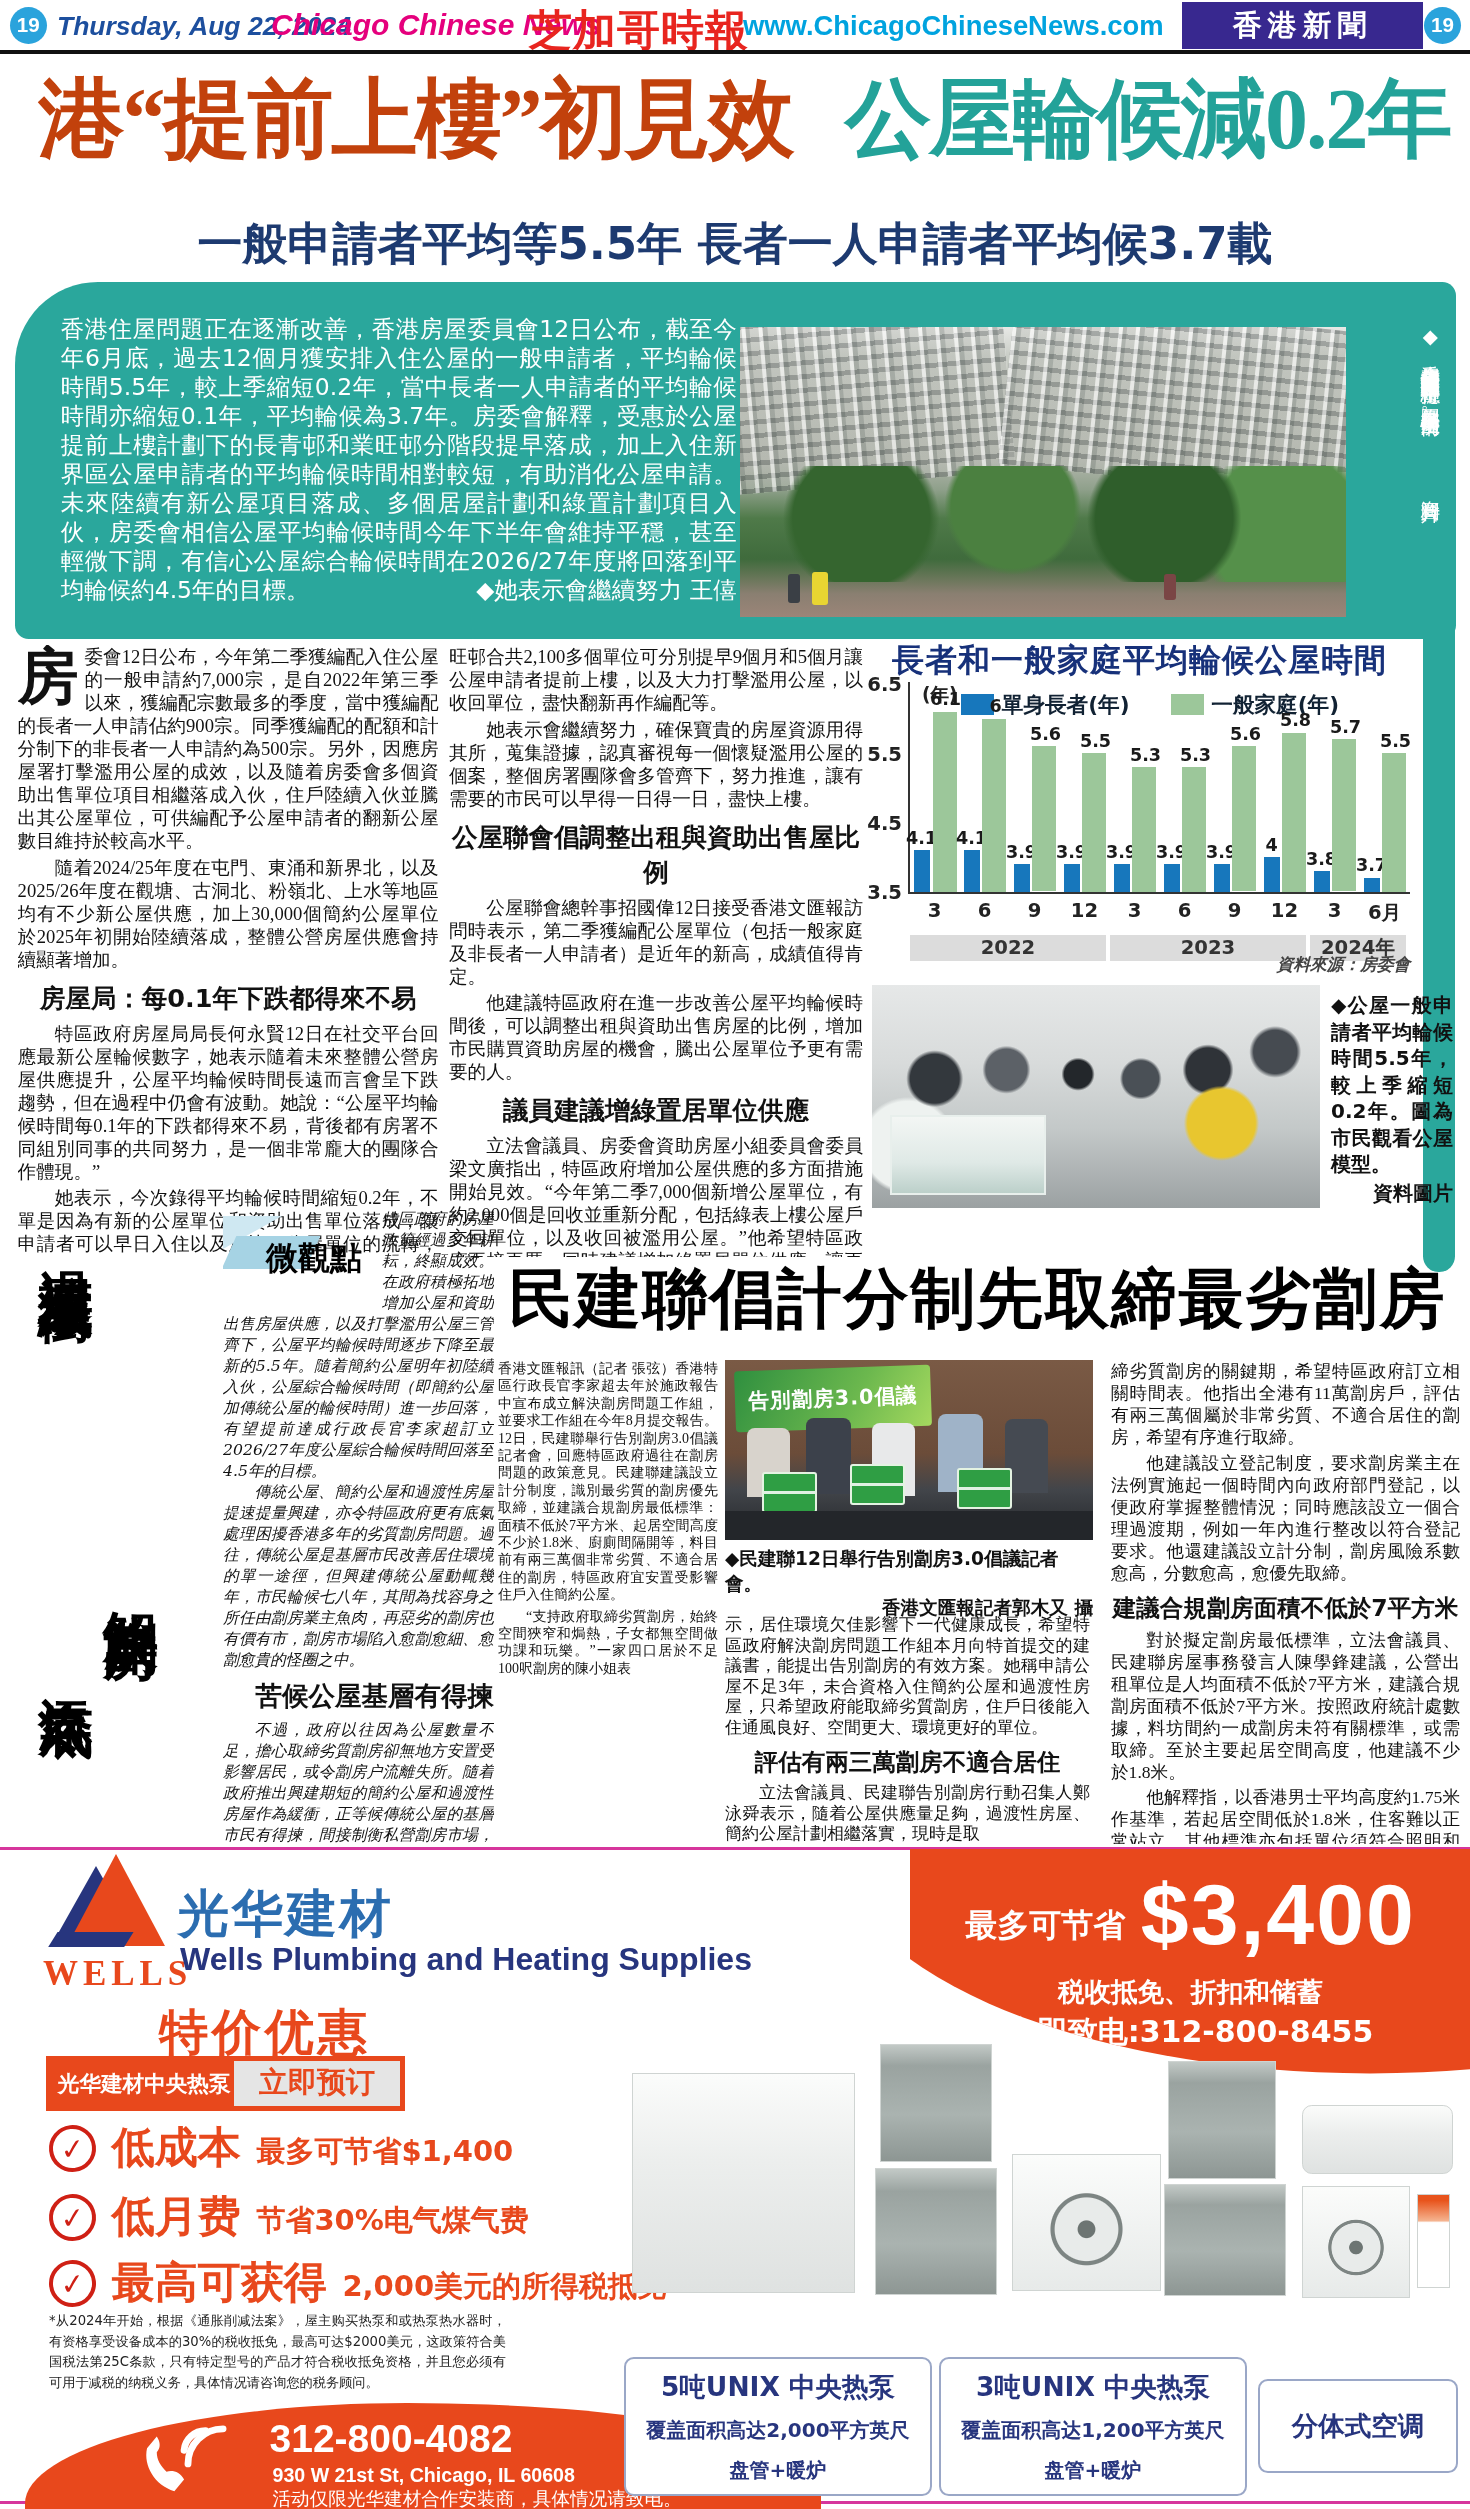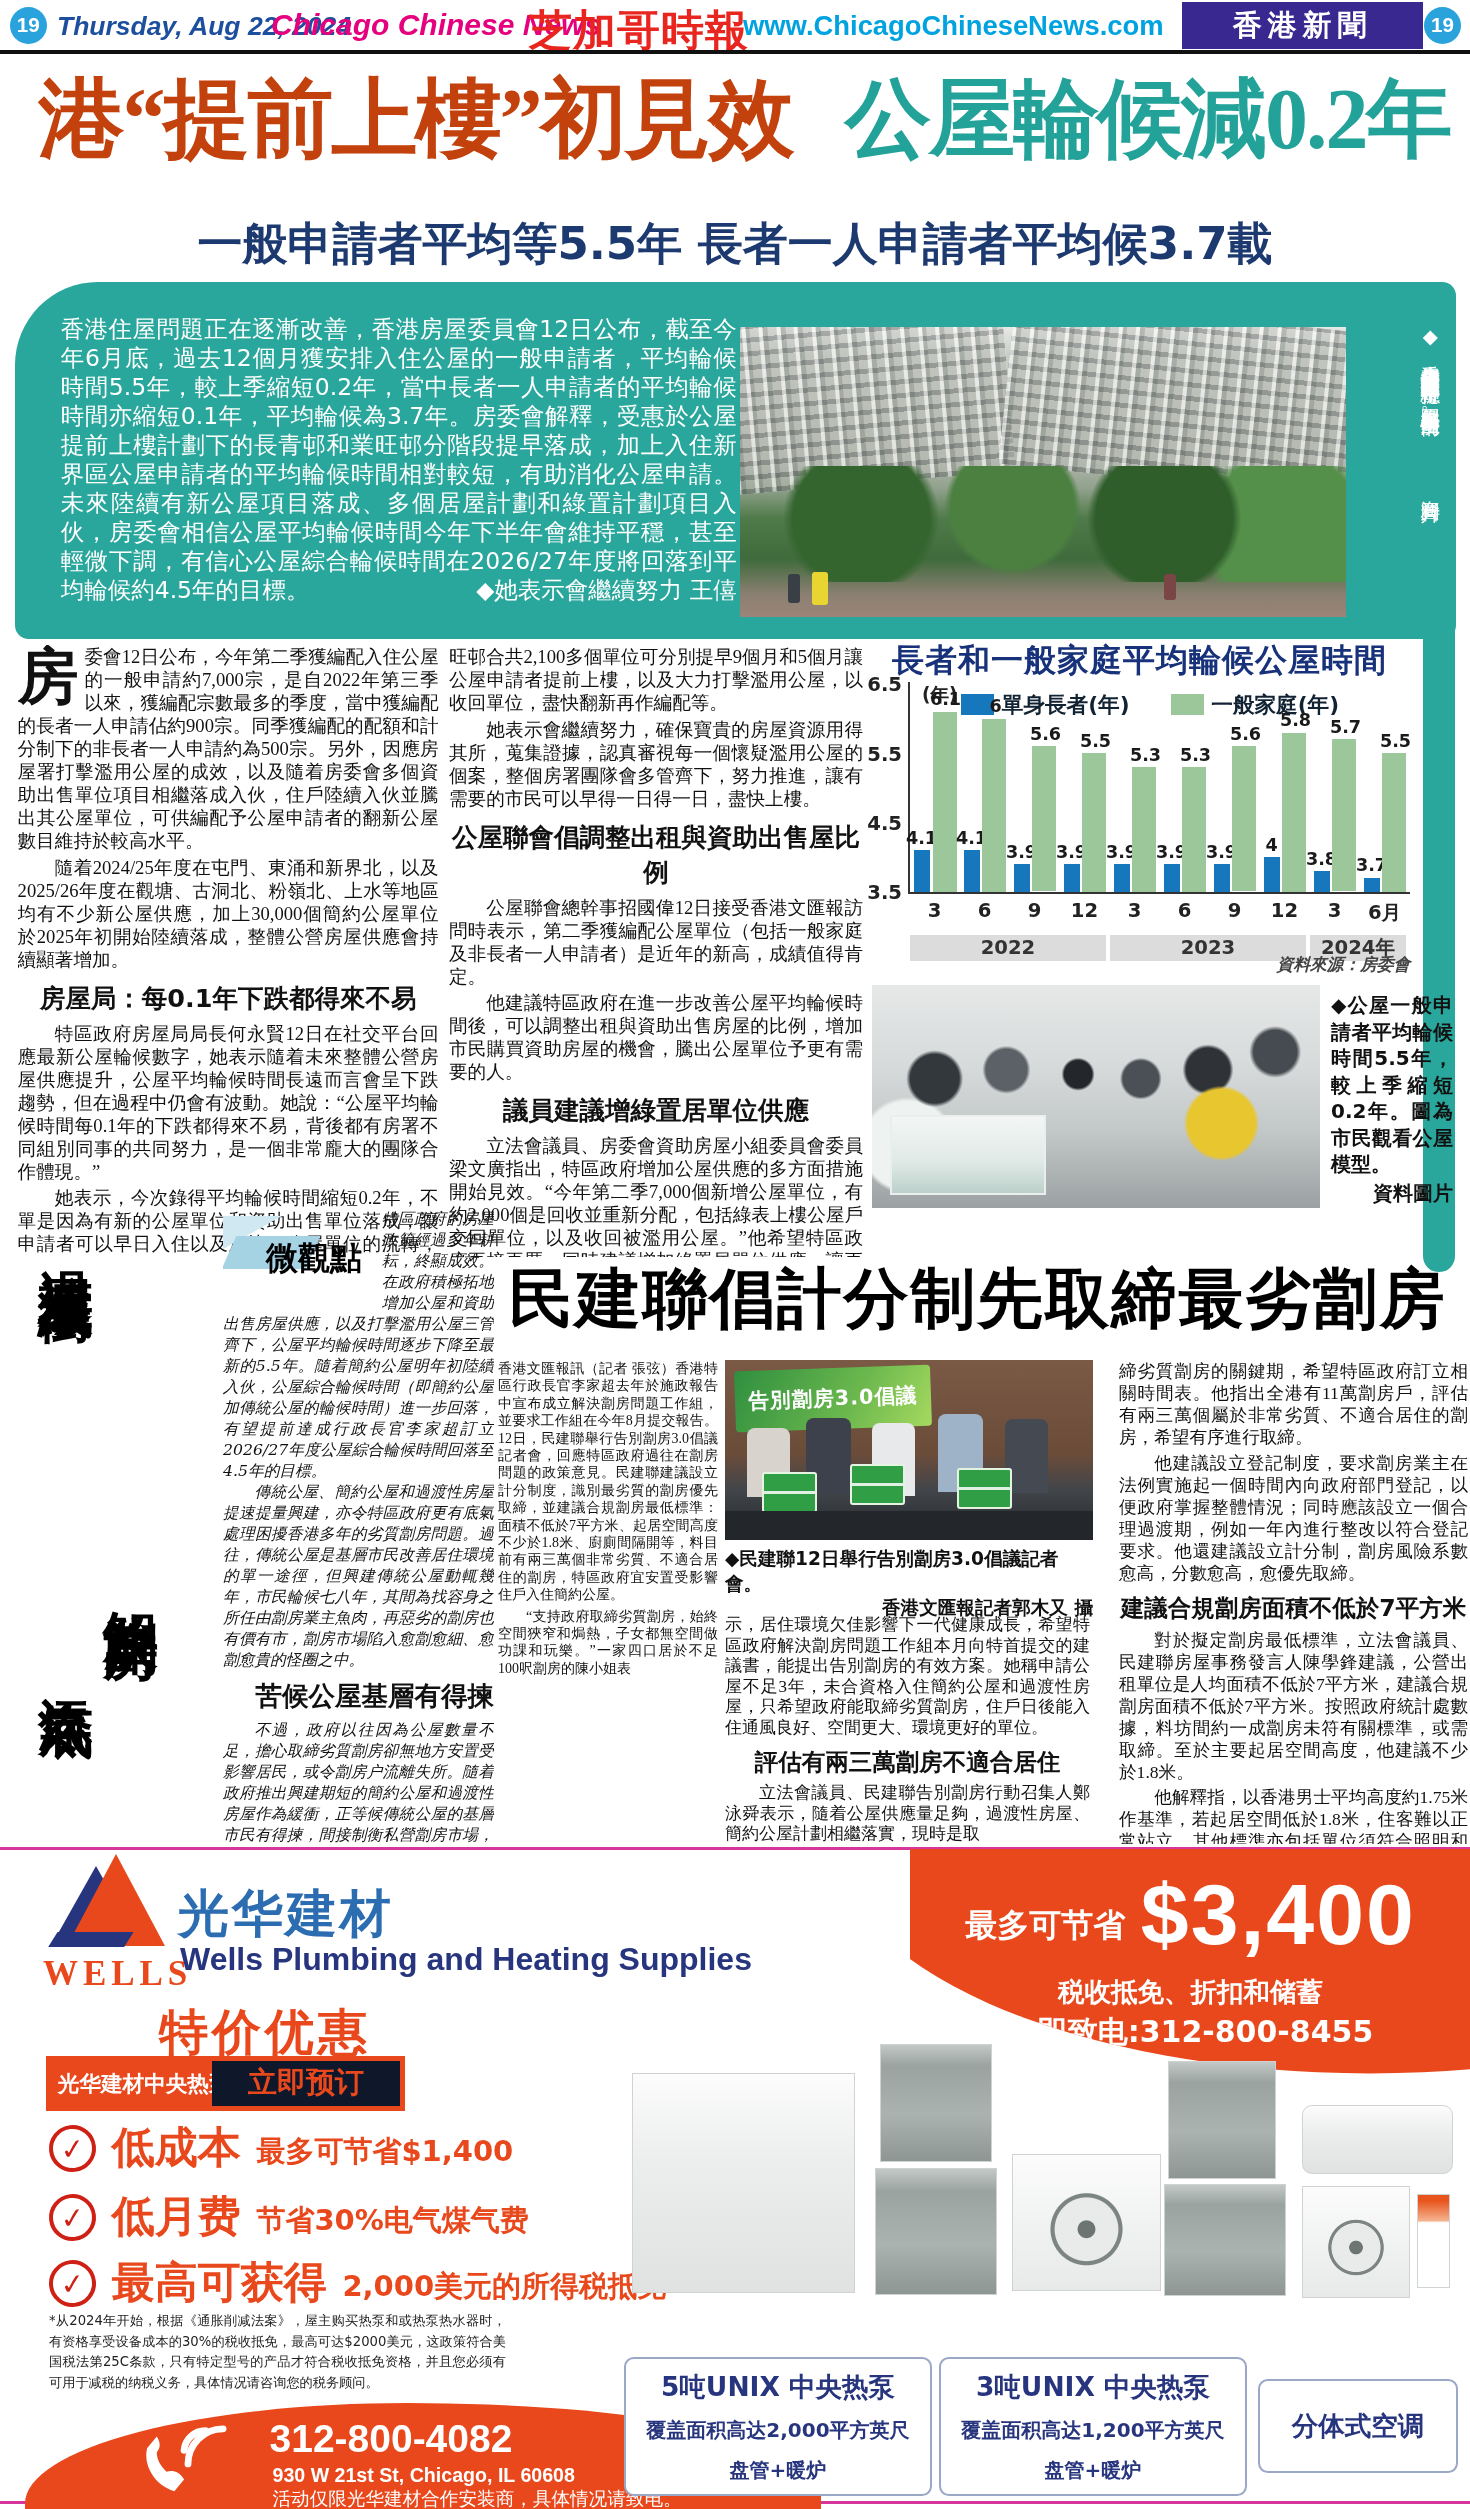--- a/index.html
+++ b/index.html
@@ -98,21 +98,21 @@
   .presser{position:absolute;left:725px;top:1360px;width:368px;height:180px;overflow:hidden;
     background:linear-gradient(180deg,#7a5a45 0%,#6b4c39 52%,#42454a 72%,#23262a 100%);}
   .banner{position:absolute;left:9.8px;top:7.8px;width:196px;height:61px;transform:rotate(-2deg);
     background:linear-gradient(120deg,#2f8f3f 0%,#6cb84e 60%,#a5d95f 100%);
     color:#fff;font:900 20.6px/61px "DejaVu Sans",sans-serif;text-align:center;letter-spacing:1px;border-radius:3.9px;}
   .sign{position:absolute;width:51px;height:37px;background:#2f9e44;border:2px solid #e4f3e2;border-radius:2.9px;
     background-image:linear-gradient(0deg,transparent 45%,rgba(255,255,255,.85) 45% 55%,transparent 55%);}
   .a2cap{position:absolute;left:725px;top:1547px;width:368px;font:bold 18.6px "DejaVu Sans",sans-serif;line-height:24.5px;}
   .a2cap .cred{text-align:right;font-weight:600;}
   .a2cb{left:725px;top:1615px;width:365px;height:227px;font-size:17px;line-height:20.6px;}
-  .a2c3{left:1111px;top:1360px;width:349px;height:484px;font-size:17.6px;line-height:22px;margin-left:8px;}
+  .a2c3{left:1111px;top:1360px;width:349px;height:484px;font-size:17.6px;line-height:22px;}
   .subsm{font:900 23.5px "DejaVu Sans",sans-serif;text-align:center;text-indent:0 !important;margin:7.8px 0 4.9px 0;}
   
   .pinkline{position:absolute;left:0;width:1470px;height:2.9px;background:#d6359c;}
   .tri-wrap{position:absolute;left:51px;top:1854px;width:118px;height:98px;}
   .tri-navy{position:absolute;left:0;top:11.8px;width:0;height:0;border-left:45px solid transparent;border-right:45px solid transparent;border-bottom:80px solid #27357e;}
   .tri-orange{position:absolute;left:15.7px;top:0;width:0;height:0;border-left:49px solid transparent;border-right:49px solid transparent;border-bottom:92px solid #e8481c;}
   .tri-base{position:absolute;left:2px;top:78px;width:76px;height:14.7px;background:#27357e;transform:skewX(-32deg);}
   .wells-word{position:absolute;left:43px;top:1954px;font:900 35px "Liberation Serif",serif;color:#e8481c;letter-spacing:4.9px;}
   .ad-zh{position:absolute;left:178px;top:1880px;font:900 51px "DejaVu Sans",sans-serif;color:#2b6db0;letter-spacing:2.9px;}
   .ad-en{position:absolute;left:180px;top:1941px;font:900 32px "Liberation Sans",sans-serif;color:#27357e;}
@@ -121,21 +121,21 @@
   .blob .row1{position:absolute;left:0;top:15.7px;width:100%;display:flex;justify-content:center;align-items:flex-end;gap:15.7px;}
   .blob .savelab{font:bold 32px "DejaVu Sans",sans-serif;padding-bottom:15.7px;}
   .blob .amount{font:900 86px "Liberation Sans",sans-serif;letter-spacing:2px;}
   .blob .row2{position:absolute;left:0;top:125px;width:100%;font:bold 26.5px "DejaVu Sans",sans-serif;}
   .blob .row3{position:absolute;left:0;top:163px;width:100%;font:900 30px "DejaVu Sans",sans-serif;}
   .promo-title{position:absolute;left:118px;top:2000px;width:294px;text-align:center;
     font:900 49px "DejaVu Sans",sans-serif;color:#e8481c;letter-spacing:3.9px;}
   .promo-bar{position:absolute;left:46px;top:2056px;width:359px;height:55px;background:#e8481c;}
   .promo-bar .lbl{position:absolute;left:11.8px;top:0;height:55px;display:flex;align-items:center;
     color:#fff;font:bold 21.6px "DejaVu Sans",sans-serif;}
-  .promo-btn{position:absolute;right:4.9px;top:4.9px;width:188px;height:45px;background:#0f172a;
+  .promo-btn{position:absolute;right:4.9px;top:4.9px;width:166px;height:45px;background:#e5e5e5;
     display:flex;align-items:center;justify-content:center;font:900 29px "DejaVu Sans",sans-serif;color:#e8481c;cursor:pointer;}
   .bullet{position:absolute;left:49px;display:flex;align-items:center;gap:15.7px;color:#e8481c;font-family:"DejaVu Sans",sans-serif;}
   .chk{width:39px;height:39px;border:4.9px solid #cf2015;border-radius:50%;display:flex;align-items:center;justify-content:center;
     font:900 29px "DejaVu Sans",sans-serif;color:#cf2015;transform:rotate(-6deg);flex:none;}
   .bt{font:900 43px "DejaVu Sans",sans-serif;} .bd{font:bold 29px "DejaVu Sans",sans-serif;padding-top:7.8px;}
   .disclaimer{position:absolute;left:49px;top:2311px;width:457px;font:13.2px/20.6px "DejaVu Sans",sans-serif;color:#222;text-align:justify;}
   .phoneblob{position:absolute;left:24.5px;top:2403px;width:796px;height:106px;background:#e8481c;
     border-radius:48% 52% 0 0 / 95% 75% 0 0;color:#fff;font-family:"DejaVu Sans",sans-serif;}
   .phoneblob .num{position:absolute;left:245px;top:13.7px;font:900 39px "Liberation Sans",sans-serif;}
   .phoneblob .addr{position:absolute;left:248px;top:61px;font:bold 19.6px "Liberation Sans",sans-serif;}

